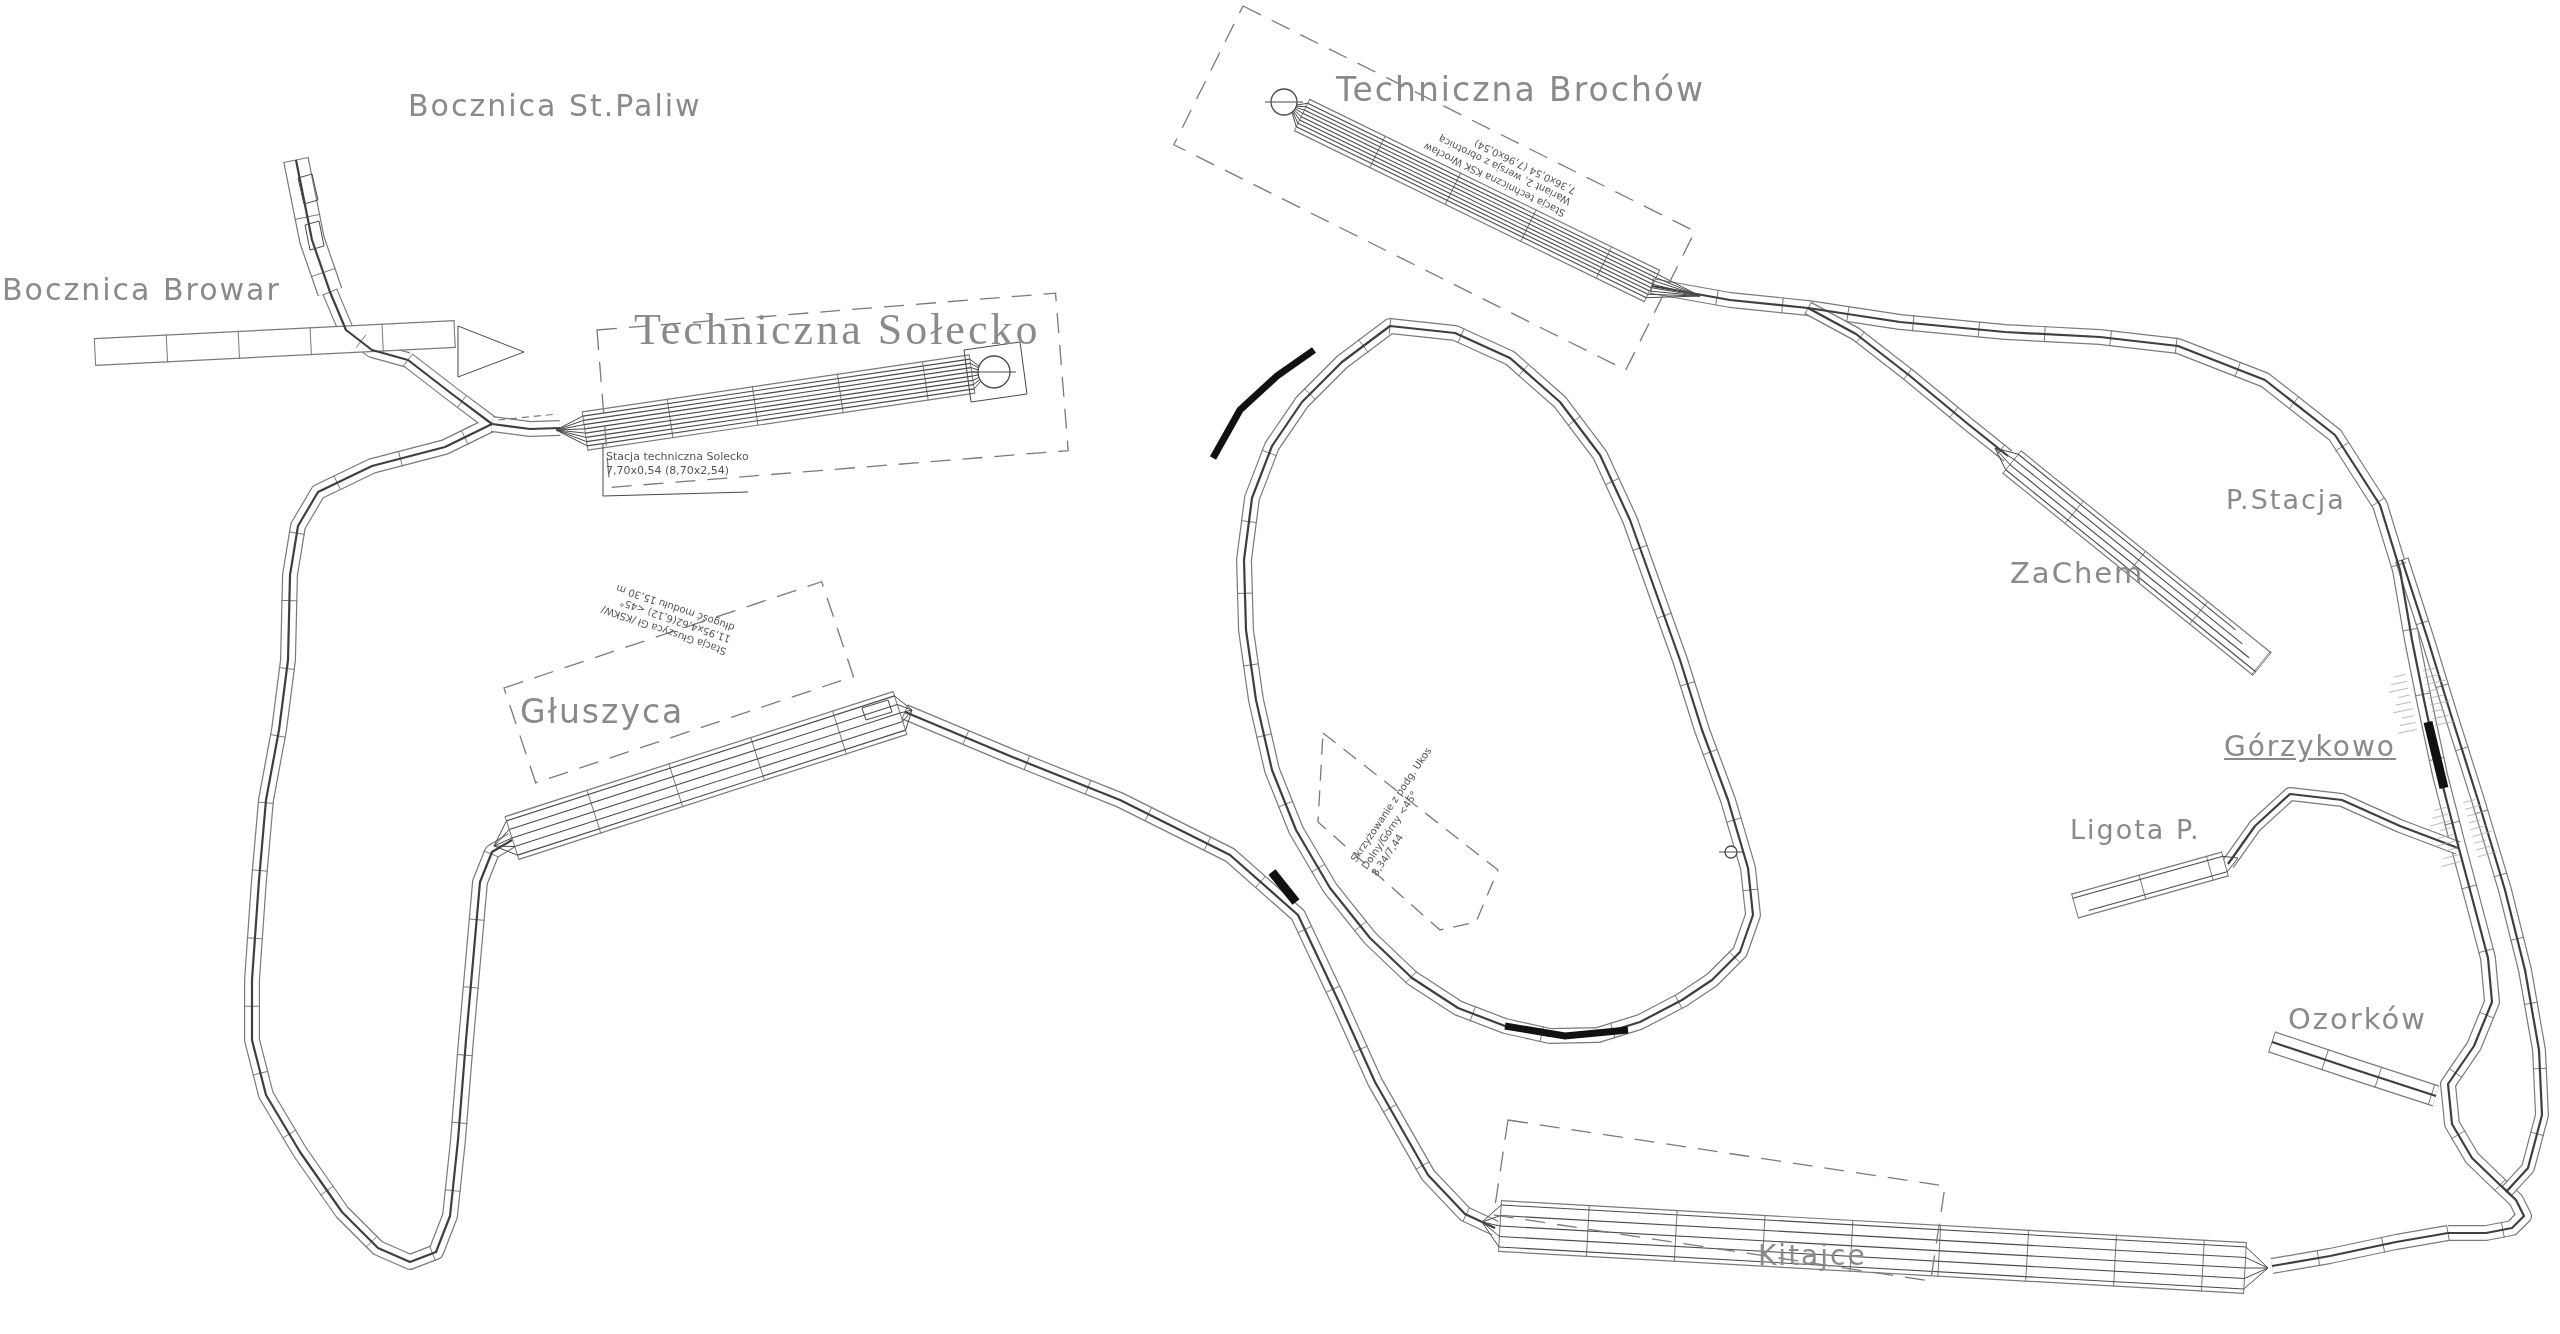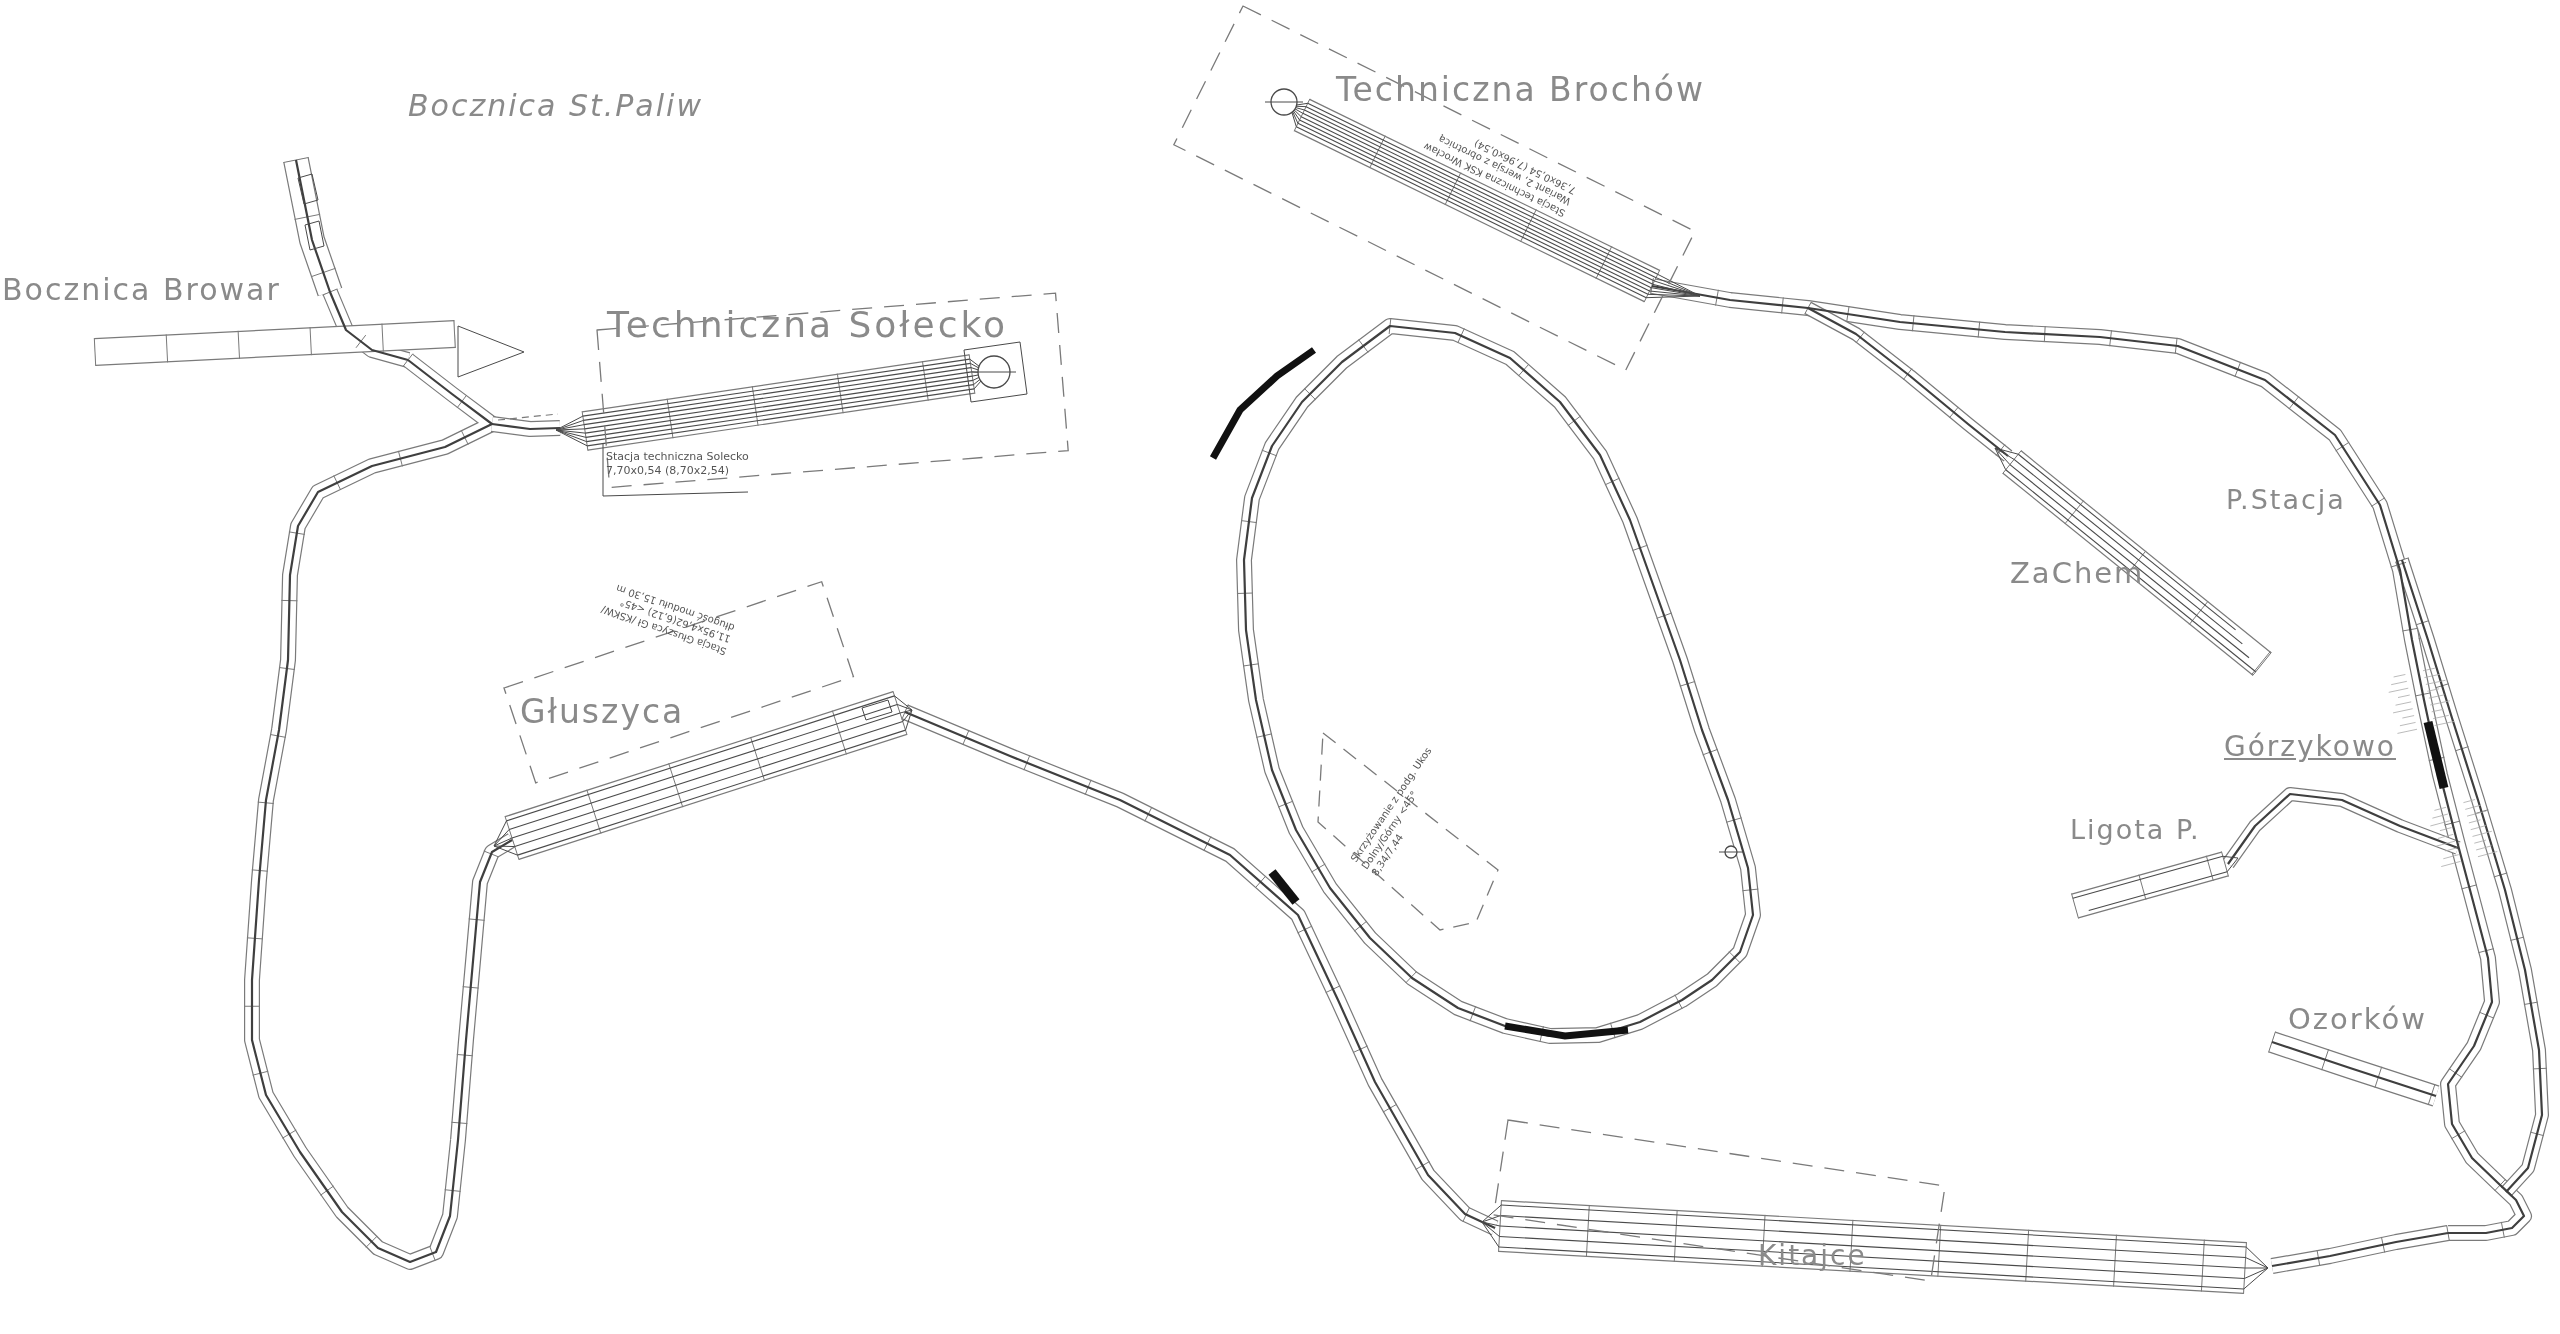--- a/index.html
+++ b/index.html
@@ -4,23 +4,23 @@
 <style>
   html,body{margin:0;padding:0;background:#ffffff;}
   #plan{position:relative;width:2560px;height:1334px;background:#fff;overflow:hidden;
         font-family:"DejaVu Sans",sans-serif;}
   #track-svg{position:absolute;left:0;top:0;}
   .plan-label{position:absolute;white-space:nowrap;color:#8a8a8a;letter-spacing:2px;
               font-family:"DejaVu Sans",sans-serif;}
   .plan-note{position:absolute;color:#555;line-height:1.25;white-space:nowrap;
              font-family:"DejaVu Sans",sans-serif;}
   .plan-note div{white-space:nowrap;}
-  #lbl-stpaliw  {left:408px; top:88px;  font-size:30px;font-style:italic;}
+  #lbl-stpaliw  {left:408px; top:88px;  font-size:30px;}
   #lbl-browar   {left:2px;   top:272px; font-size:30px;}
-  #lbl-solecko  {left:607px; top:304px; font-size:36px; letter-spacing:3px;}
+  #lbl-solecko  {left:634px; top:304px; font-size:44px; letter-spacing:3px;font-family:Liberation Serif, serif;}
   #lbl-brochow  {left:1336px;top:70px;  font-size:33px;}
   #lbl-gluszyca {left:520px; top:692px; font-size:33px;}
   #lbl-zachem   {left:2010px;top:556px; font-size:29px;}
   #lbl-pdolina  {left:2226px;top:484px; font-size:27px;}
   #lbl-gorzykowo{left:2224px;top:730px; font-size:28px;text-decoration:underline;}
   #lbl-ligota   {left:2070px;top:814px; font-size:27px;}
   #lbl-ozorkow  {left:2272px;top:1002px;font-size:29px;margin-left:16px;}
   #lbl-kitajce  {left:1758px;top:1218px;font-size:28px;margin-top:21px;}
   #note-solecko {left:606px; top:450px; font-size:11px;}
   #note-brochow {left:1500px;top:168px; font-size:10px; transform:translate(-50%,-50%) rotate(206deg);}

